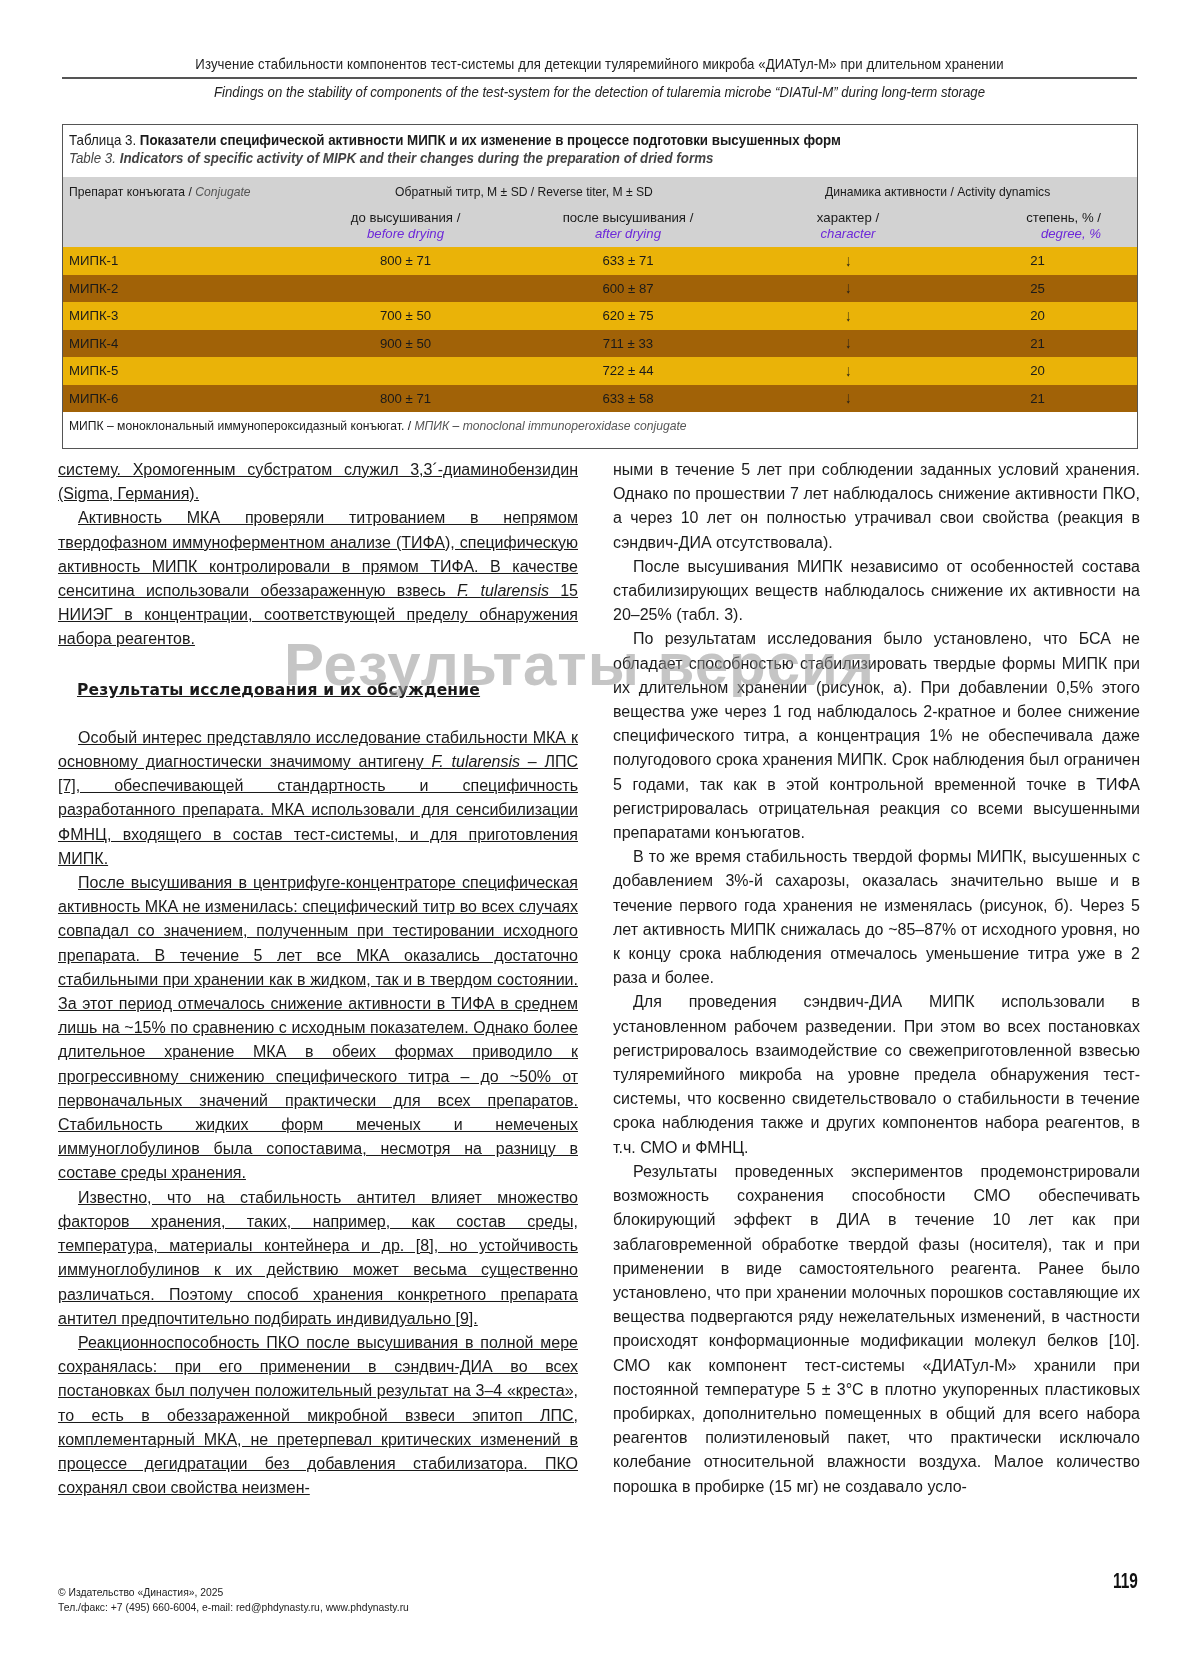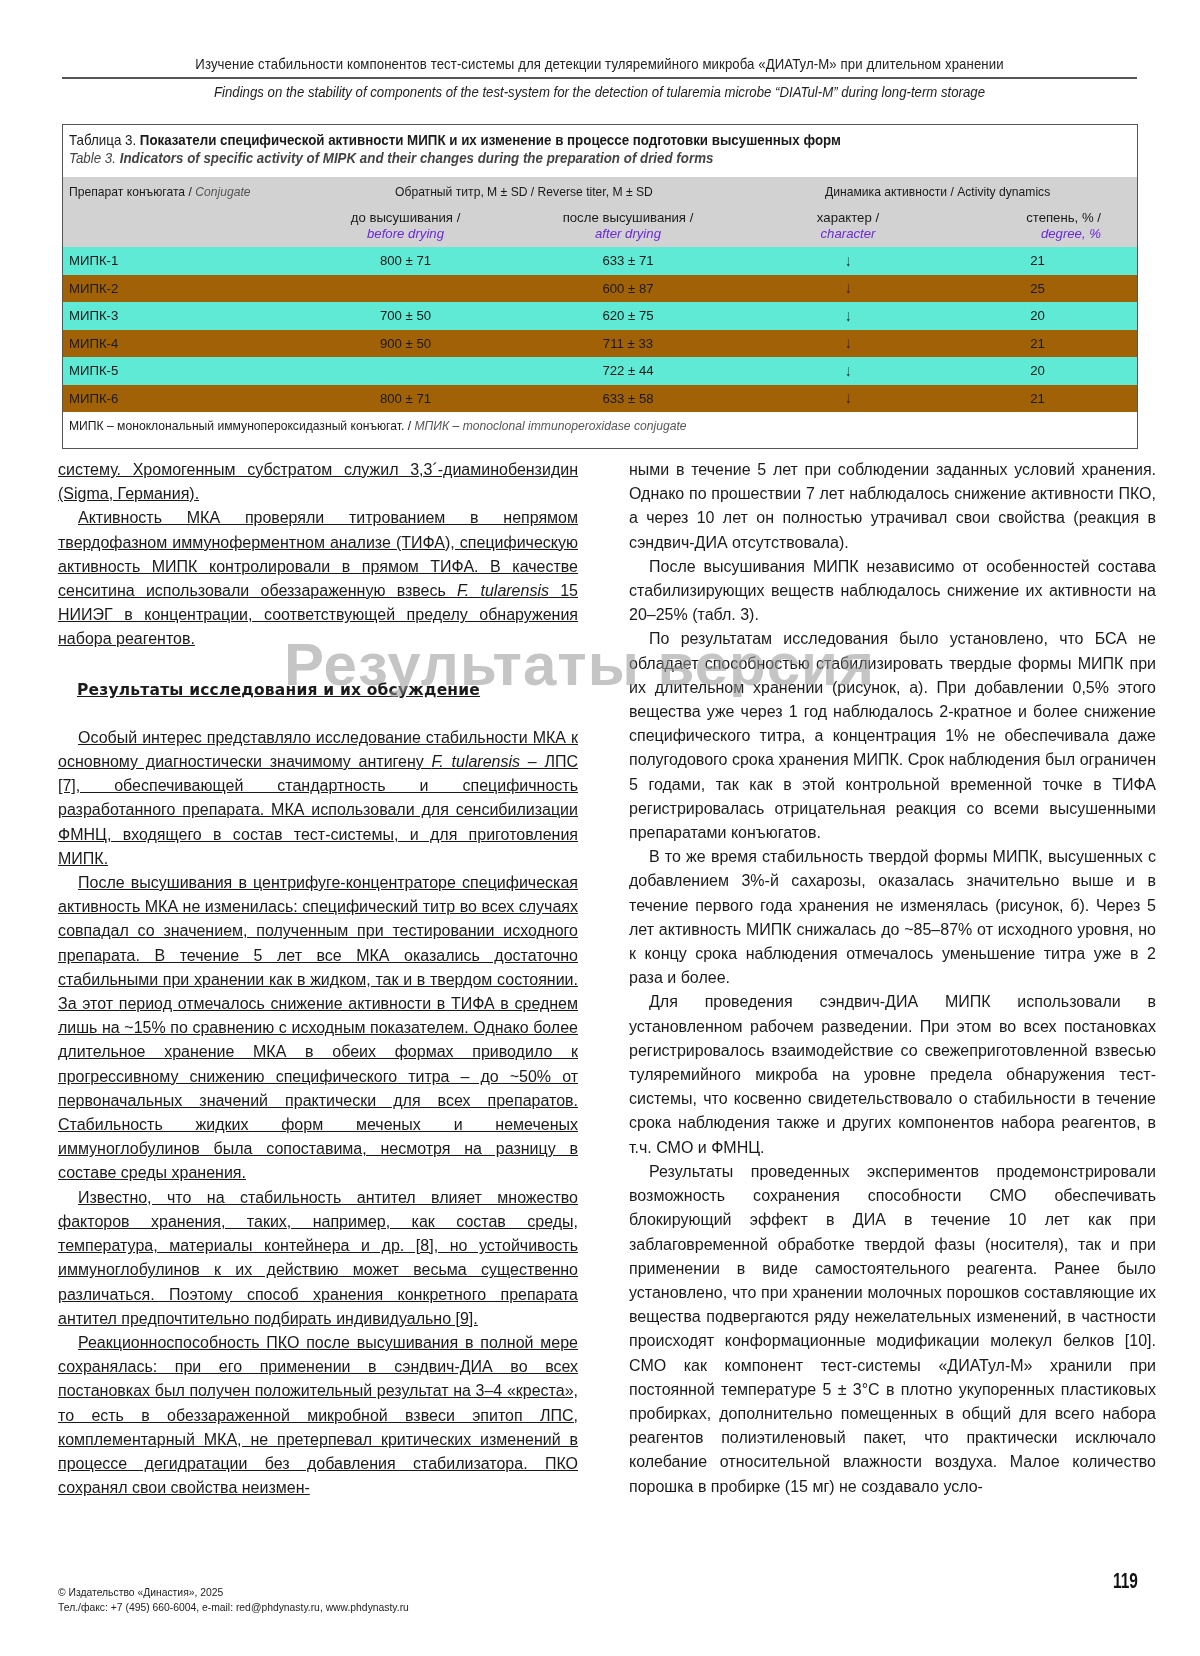--- a/index.html
+++ b/index.html
@@ -19,30 +19,30 @@
   .caption .l2 b { font-weight: bold; }
 
   table.data { width: 100%; border-collapse: collapse; font-size: 13.2px; }
   table.data th, table.data td { font-weight: normal; padding: 0 6px; white-space: nowrap; margin-top: 28px; }
   .hdr1 th { background: #d2d2d2; height: 28px; vertical-align: middle; text-align: center; }
   .hdr1 th.first { text-align: left; }
   .hdr2 th { background: #d2d2d2; height: 42px; vertical-align: middle; text-align: center; line-height: 16px; }
   .hdr2 .en-sub { font-style: italic; color: #6d28d9; }
   tr.row td { height: 27.5px; text-align: center; }
   tr.row td.first { text-align: left; }
-  tr.row.odd td { background: #5eead4; }
+  tr.row.odd td { background: #eab308; }
   tr.row.even td { background: #a16207; }
   .arrow { font-size: 16px; display: inline-block; transform: scaleX(0.7); }
   .note { font-size: 13.2px; padding: 6px 6px; line-height: 16px; white-space: nowrap; }
   .note i { color: #555; }
   .cond { display: inline-block; transform: scaleX(0.92); transform-origin: left; }
 
   .col { position: absolute; top: 458px; width: 520px; font-size: 16px; line-height: 24.2px; color: #1a1a1a; text-align: justify; }
   .col.left { left: 58px; text-decoration: underline; }
-  .col.right { left: 613px; width: 527px; margin-left: 16px; }
+  .col.right { left: 613px; width: 527px; }
   .col p { text-indent: 20px; }
   .col p.noindent { text-indent: 0; }
   .col h2 { font-family: "DejaVu Sans", sans-serif; font-size: 15.5px; font-weight: bold; text-align: left; margin: 26px 0 24px 19px; letter-spacing: 0.2px; }
 
   .watermark { position: absolute; left: 284px; top: 630px; font-size: 60px; font-weight: bold; color: rgba(150,150,150,0.55); white-space: nowrap; letter-spacing: 1px; pointer-events: none; }
 
   .footer { position: absolute; left: 58px; top: 1585px; font-size: 11.5px; line-height: 15px; color: #222; }
   .footer div { transform: scaleX(0.9); transform-origin: left; white-space: nowrap; }
   .page-num { position: absolute; left: 1113px; top: 1568px; font-size: 22px; font-weight: bold; color: #111; transform: scaleX(0.7); transform-origin: left; }
 </style>

